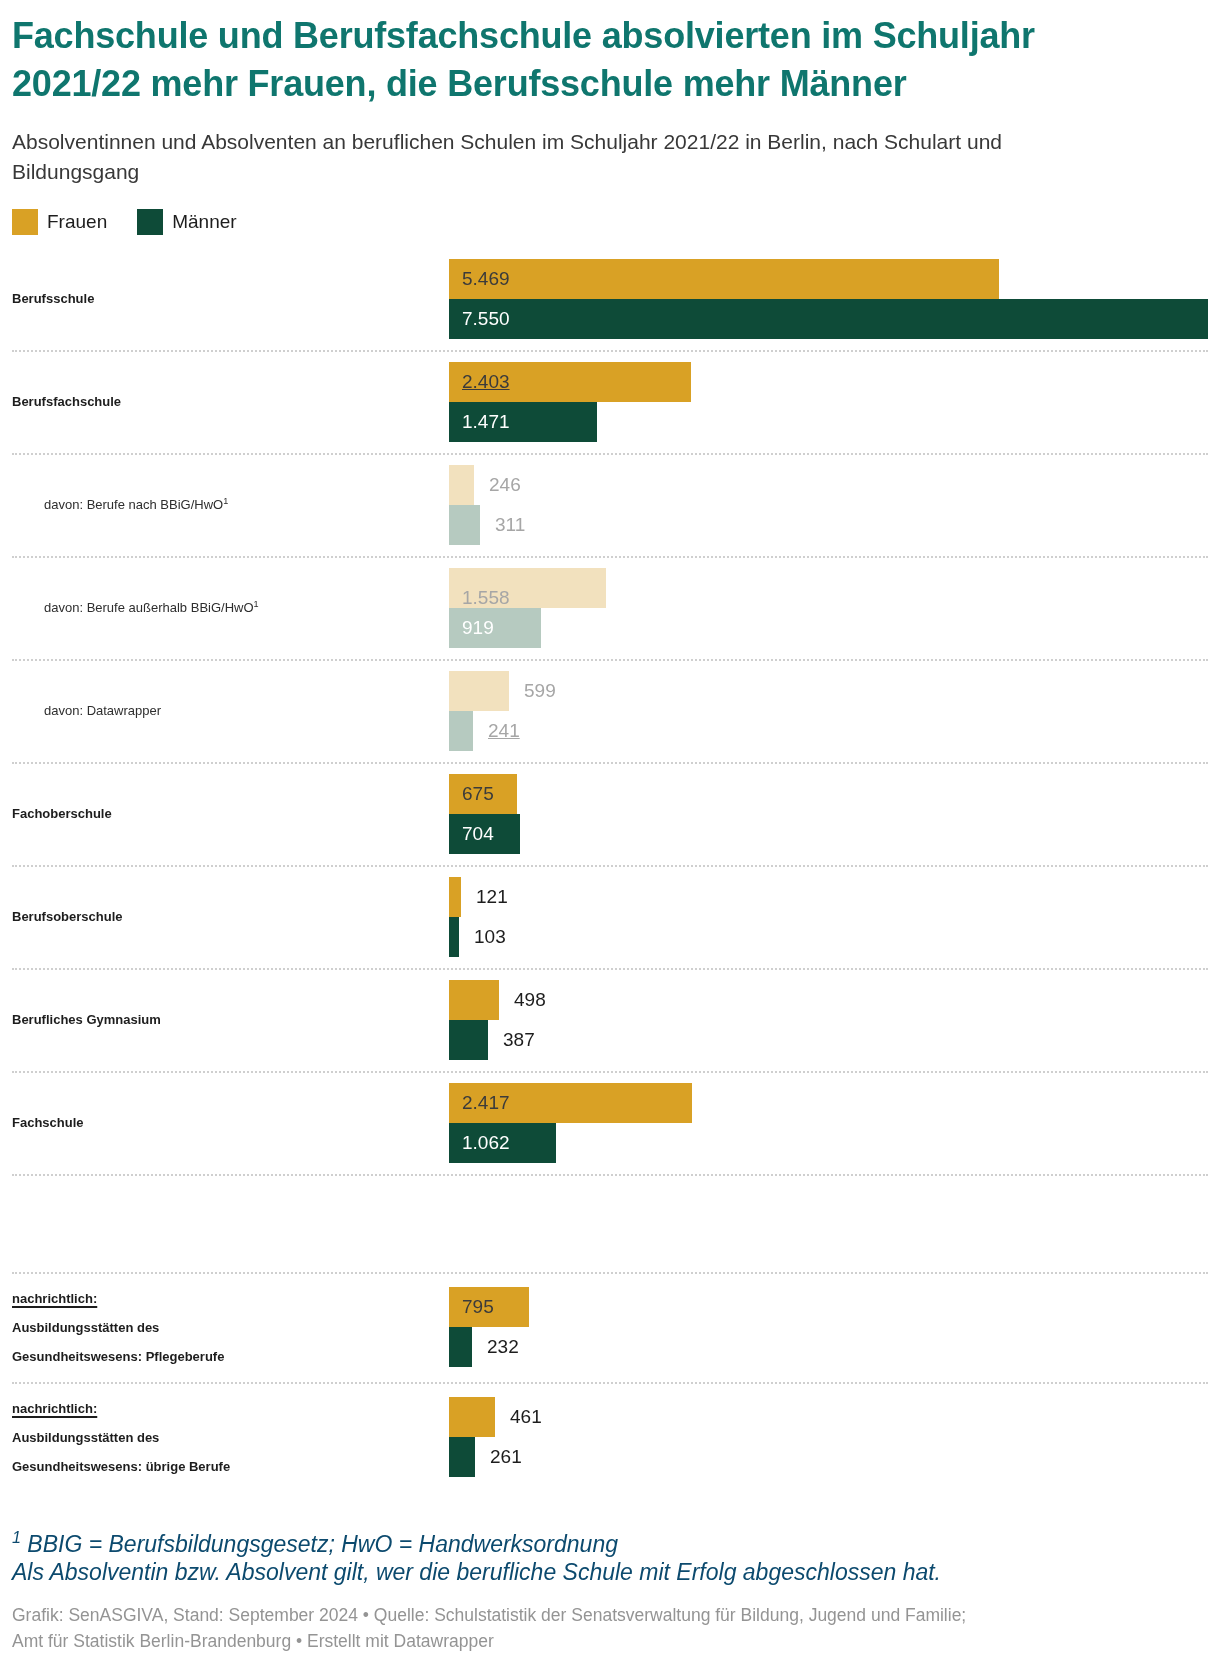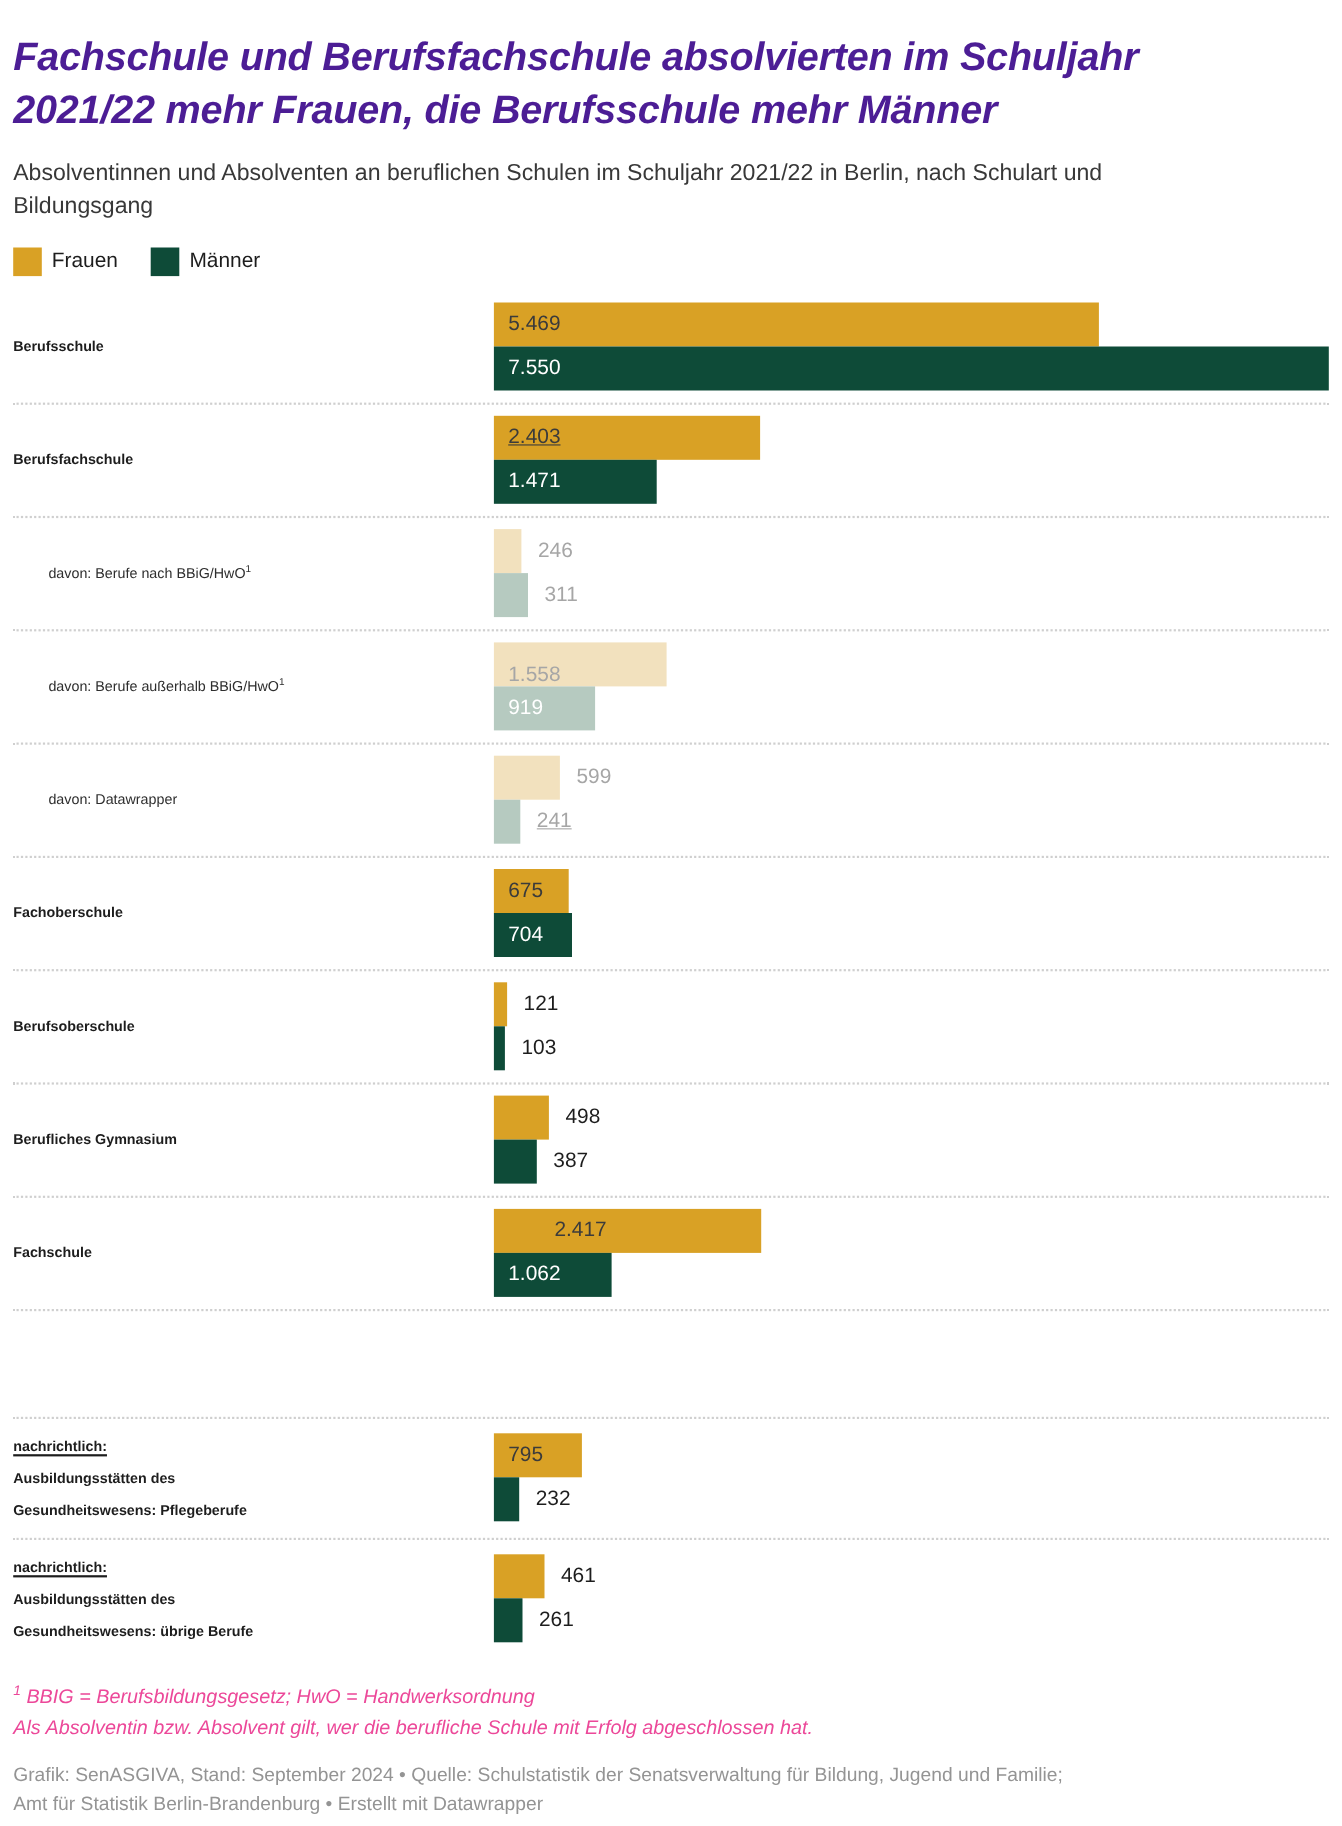--- a/index.html
+++ b/index.html
@@ -10,25 +10,24 @@
     font-family: "Liberation Sans", sans-serif;
     color: #1a1a1a;
     position: relative;
   }
   .page { padding: 12px 12px 20px 12px; }
 
   .title {
     font-size: 36px;
     line-height: 1.32;
     font-weight: 700;
-    color: #4c1d95;
+    color: #0f766e;
     letter-spacing: -0.2px;
     max-width: 1150px;
-    margin-top: 16px;
-    font-style: italic;
+    margin-top: 0;
   }
   .subtitle {
     margin-top: 20px;
     font-size: 21px;
     line-height: 1.42;
     color: #383838;
     max-width: 1020px;
   }
 
   .legend {
@@ -68,25 +67,25 @@
   .bar { height: 40px; }
   .bar-value {
     position: absolute;
     top: 0;
     font-size: 19px;
     line-height: 40px;
     white-space: nowrap;
   }
 
   .footnotes {
-    margin-top: 20px;
-    font-size: 18px;
+    margin-top: 38px;
+    font-size: 23px;
     line-height: 28px;
     font-style: italic;
-    color: #ec4899;
+    color: #0c4a6e;
   }
   .footnotes sup { font-size: 70%; vertical-align: super; line-height: 0; }
   .credits {
     margin-top: 16px;
     font-size: 17.5px;
     line-height: 26px;
     color: #949494;
   }
 </style>
 </head>
@@ -212,21 +211,21 @@
             <div class="bar" style="width: 39px; background: rgb(14, 75, 56);"></div>
             <span class="bar-value" style="left: 54px; color: rgb(29, 29, 29);">387</span>
           </div>
         </div>
       </div>
       <div class="chart-row">
         <div class="row-label bold">Fachschule</div>
         <div class="bars">
           <div class="bar-track">
             <div class="bar" style="width: 243px; background: rgb(217, 161, 37);"></div>
-            <span class="bar-value" style="left: 13px; color: rgb(59, 59, 59); margin-left: 42px;">2.417</span>
+            <span class="bar-value" style="left: 13px; color: rgb(59, 59, 59);">2.417</span>
           </div>
           <div class="bar-track">
             <div class="bar" style="width: 107px; background: rgb(14, 75, 56);"></div>
             <span class="bar-value" style="left: 13px; color: rgb(255, 255, 255);">1.062</span>
           </div>
         </div>
       </div>
       <div class="chart-row spacer"></div>
       <div class="chart-row">
         <div class="row-label bold">

